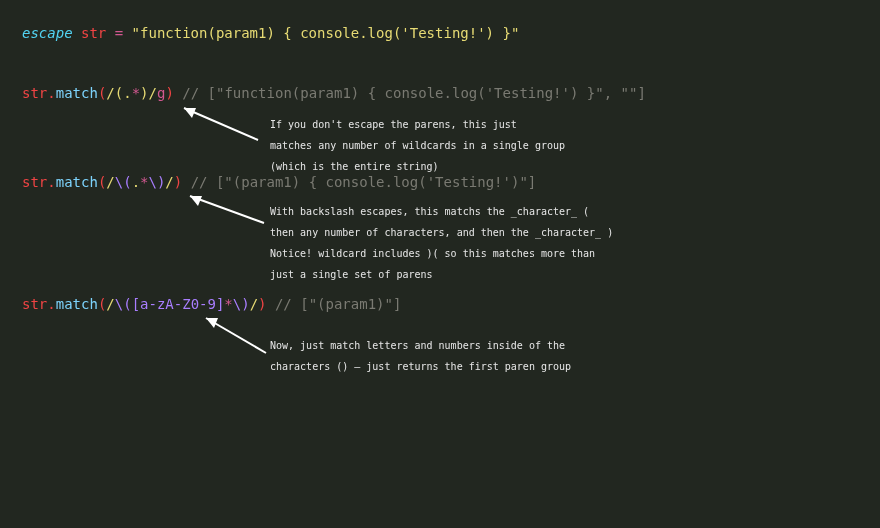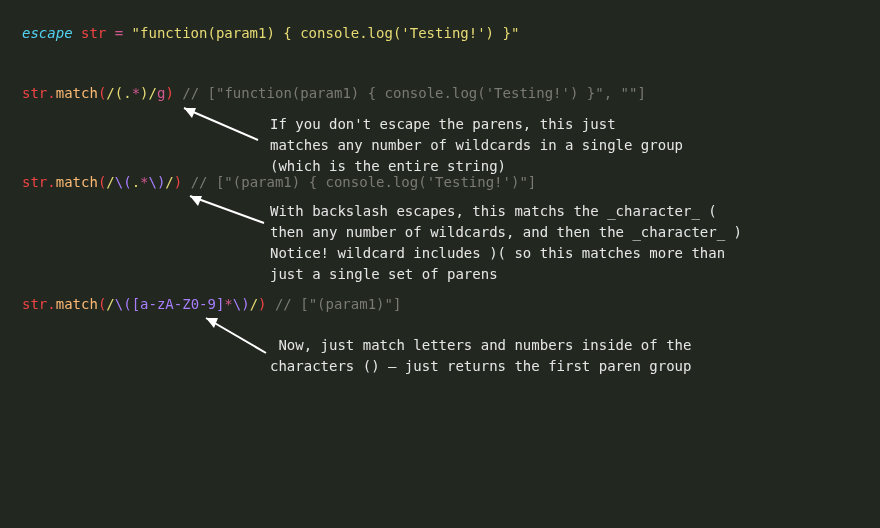--- a/index.html
+++ b/index.html
@@ -16,40 +16,40 @@
     line-height: 1.4;
     color: #e6e6e6;
     position: relative;
   }
   .pad { padding: 24px 22px; }
   .code-line { white-space: pre; margin: 0; }
   .tok-keyword { font-style: italic; color: #52d3f2; }
   .tok-ident   { color: #ef4444; }
   .tok-op      { color: #d25890; }
   .tok-string  { color: #e7db74; }
-  .tok-method  { color: #fdba74; }
+  .tok-method  { color: #7dd3fc; }
   .tok-regex   { color: #e7db74; }
   .tok-escape  { color: #a97eff; }
   .tok-charcls { color: #a97eff; }
   .tok-quant   { color: #d25890; }
   .tok-flag    { color: #d25890; }
   .tok-comment { color: #7a7a72; }
   .block { position: relative; margin-top: 40px; }
   .first-block { margin-top: 0; }
   .annotation {
     color: #e6e6e6;
     white-space: pre;
-    font-size: 14px;
+    font-size: 10px;
     line-height: 21px;
     position: absolute;
     left: 248px;
   }
   .anno1 { top: 30px; }
   .anno2 { top: 28px; left: 248px; }
-  .anno3 { top: 40px; left: 248px; text-align: right; }
+  .anno3 { top: 40px; left: 248px; }
   svg.arrow { position: absolute; overflow: visible; pointer-events:none;}
   .arrow path, .arrow line { stroke: #ffffff; stroke-width: 2; fill: none; }
   .arrow polygon { fill: #ffffff; }
 </style>
 </head>
 <body>
 
 <div class="pad">
 
   <div class="code-line first-block"><span class="tok-keyword">escape</span><span class="tok-ident"> str </span><span class="tok-op">=</span><span class="tok-string"> "function(param1) { console.log('Testing!') }"</span></div>
@@ -67,21 +67,21 @@
   </div>
 
   <div class="block" style="margin-top:70px;">
     <div class="code-line"><span class="tok-ident">str</span><span class="tok-ident">.</span><span class="tok-method">match</span><span class="tok-ident">(</span><span class="tok-regex">/</span><span class="tok-escape">\(</span><span class="tok-regex">.</span><span class="tok-quant">*</span><span class="tok-escape">\)</span><span class="tok-regex">/</span><span class="tok-ident">) </span><span class="tok-comment">// ["(param1) { console.log('Testing!')"]</span></div>
 
     <svg class="arrow" style="left:148px; top:18px;" width="100" height="50">
       <line x1="94" y1="32" x2="20" y2="5"></line>
       <polygon points="20,5 32,5 28,15"></polygon>
     </svg>
     <div class="annotation anno2">With backslash escapes, this matchs the _character_ (
-then any number of wildcards, and then the _character_ )
+then any number of characters, and then the _character_ )
 Notice! wildcard includes )( so this matches more than
 just a single set of parens</div>
   </div>
 
   <div class="block" style="margin-top:102px;">
     <div class="code-line"><span class="tok-ident">str</span><span class="tok-ident">.</span><span class="tok-method">match</span><span class="tok-ident">(</span><span class="tok-regex">/</span><span class="tok-escape">\(</span><span class="tok-charcls">[a-zA-Z0-9]</span><span class="tok-quant">*</span><span class="tok-escape">\)</span><span class="tok-regex">/</span><span class="tok-ident">) </span><span class="tok-comment">// ["(param1)"]</span></div>
 
     <svg class="arrow" style="left:170px; top:18px;" width="90" height="50">
       <line x1="74" y1="40" x2="14" y2="5"></line>
       <polygon points="14,5 26,5 22,15"></polygon>

